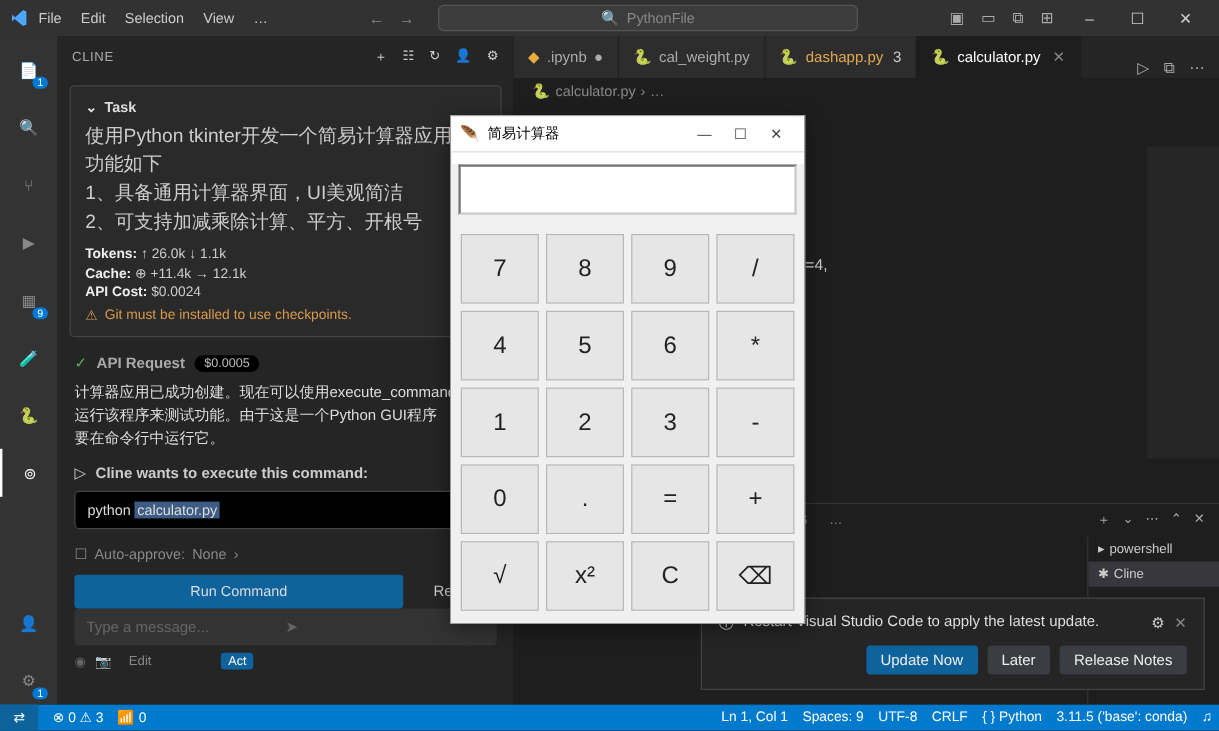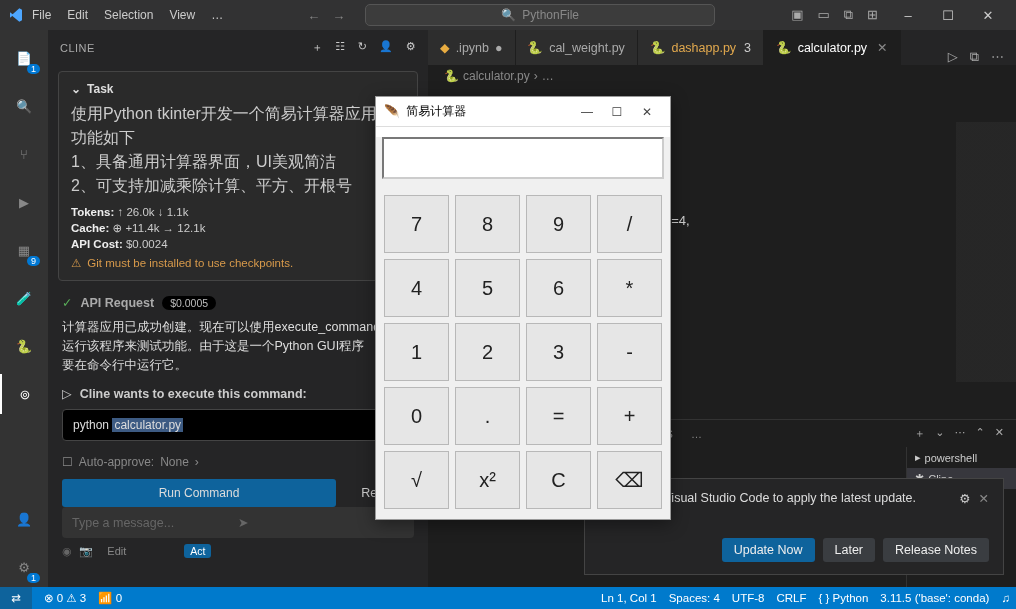--- a/index.html
+++ b/index.html
@@ -80,21 +80,21 @@
 .terminal-left { flex:1; padding:6px 14px; font-family:Consolas,monospace; font-size:12px; color:#ccc; }
 .terminal-right { width:110px; border-left:1px solid #333; }
 .terminal-right .titem { padding:4px 8px; font-size:11px; color:#ccc; display:flex; align-items:center; gap:4px;}
 .terminal-right .titem.active { background:#37373d; }
 
 
 .toast { position:absolute; right:12px; bottom:34px; width:420px; background:#252526; border:1px solid #444; padding:12px 14px; font-size:12.5px; display:flex; flex-direction:column; gap:10px; }
 .toast .t-row { display:flex; align-items:flex-start; gap:8px; }
 .toast .t-msg { flex:1; color:#ddd; }
 .toast .t-close { color:#888; cursor:pointer; }
-.toast .t-btns { display:flex; gap:8px; justify-content:flex-end;margin-top:20px; }
+.toast .t-btns { display:flex; gap:8px; justify-content:flex-end; }
 .toast .tb { padding:5px 12px; border-radius:3px; background:#3a3d41; color:#eee; cursor:pointer; }
 .toast .tb.primary { background:#0e639c; }
 
 
 .statusbar { height:22px; background:#007acc; display:flex; align-items:center; color:#fff; font-size:11.5px; }
 .statusbar .remote { width:32px; height:22px; background:#0e639c; display:flex; align-items:center; justify-content:center; margin-right:6px; }
 .statusbar .si { padding:0 6px; display:flex; align-items:center; gap:3px; }
 .statusbar .spacer { flex:1; }
 
 
@@ -300,21 +300,21 @@
 
 <div class="statusbar">
   <div class="remote">⇄</div>
   <div class="si">
       <span>⊗ 0</span> 
       <span>⚠ 3</span>
     </div>
   <div class="si">📶 0</div>
   <div class="spacer"></div>
   <div class="si">Ln 1, Col 1</div>
-  <div class="si">Spaces: 4</div>
+  <div class="si">Spaces: 9</div>
   <div class="si">UTF-8</div>
   <div class="si">CRLF</div>
   <div class="si">{ } Python</div>
   <div class="si">3.11.5 ('base': conda)</div>
   <div class="si">♫</div>
 </div>
 
 <div class="toast">
   <div class="t-row">
     <span>ⓘ</span>

